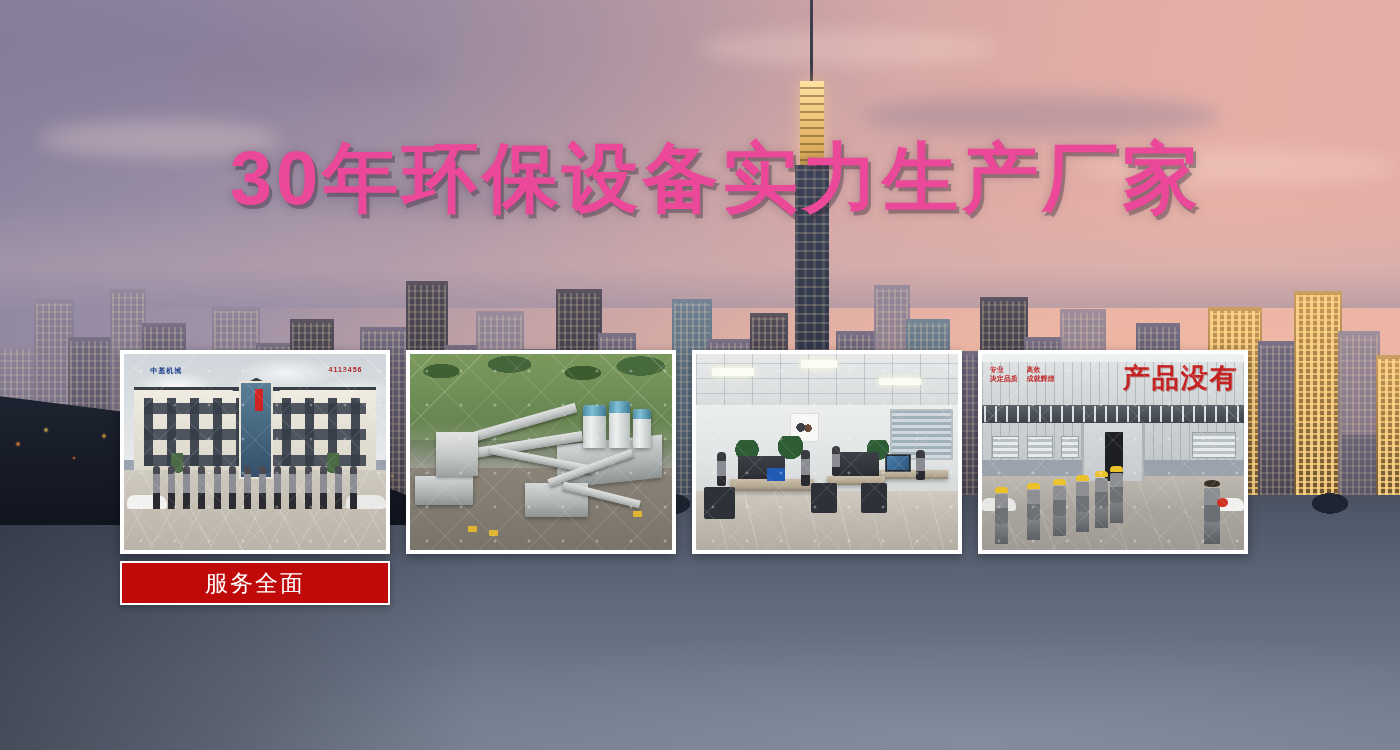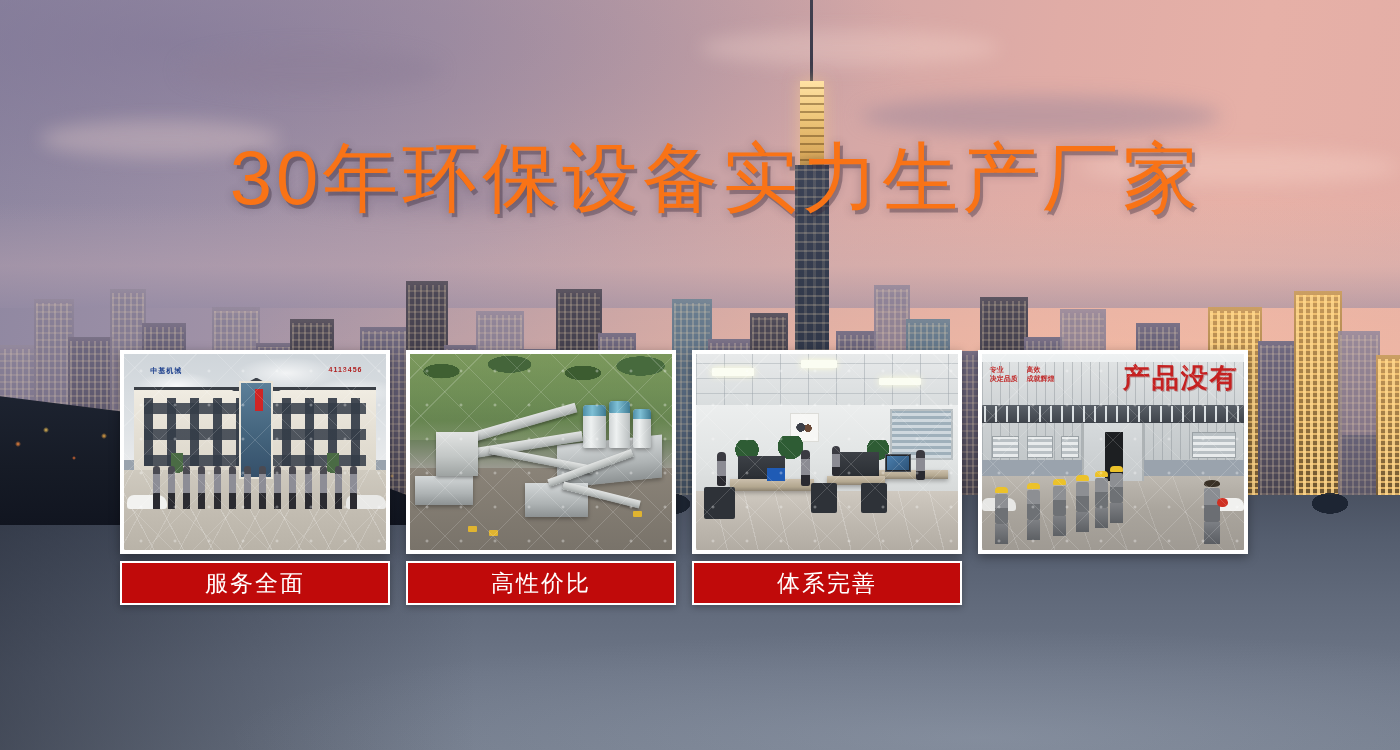--- a/index.html
+++ b/index.html
@@ -153,23 +153,23 @@
       radial-gradient(34px 19px at 84% 68%, #18202d 60%, rgba(24,32,45,0) 61%),
       radial-gradient(30px 17px at 95% 73%, #1b2331 60%, rgba(27,35,49,0) 61%);
     opacity:.95;
   }
 
   
   .headline {
     position:absolute; top: 128px; left:0; right:0;
     text-align:center;
     font-size: 76px;
-    font-weight: normal;
+    font-weight: bold;
     letter-spacing: 4px;
-    color: #f97316;
+    color: #ec4899;
     text-shadow:
       3px 4px 0 rgba(60,45,60,.38),
       0 2px 10px rgba(50,40,60,.30);
     white-space: nowrap;
     padding-left: 32px;
   }
 
   
   .subbar-wrap {
     position:absolute; top: 232px; left:0; right:0;
@@ -507,21 +507,20 @@
           <div class="p2-conv" style="left:52%; top:56%; width:34%; height:4%;  transform: rotate(-20deg);"></div>
           <div class="p2-conv" style="left:10%; top:40%; width:16%; height:22%;"></div>
           <div class="p2-conv" style="left:58%; top:70%; width:30%; height:4%;  transform: rotate(14deg);"></div>
           <div class="p2-dig" style="left:22%; top:88%;"></div>
           <div class="p2-dig" style="left:30%; top:90%;"></div>
           <div class="p2-dig" style="left:85%; top:80%;"></div>
           <div class="wm"></div>
             <div class="wm-dots"></div>
         </div>
       </div>
-      <div class="caption">高性价比</div>
     </div>
 
     <div class="card">
       <div class="photo-frame">
         <div class="photo">
           <div class="p3-ceiling"></div>
           <div class="p3-wall"></div>
           <div class="p3-floor"></div>
           <div class="p3-lamp" style="left:6%;  top:7%;  width:16%; height:4%;"></div>
           <div class="p3-lamp" style="left:40%; top:3%;  width:14%; height:4%;"></div>
@@ -542,21 +541,20 @@
           <div class="p3-person" style="left:40%; top:49%; width:9px;  height:36px;"></div>
           <div class="p3-person" style="left:52%; top:47%; width:8px;  height:30px;"></div>
           <div class="p3-person" style="left:84%; top:49%; width:9px;  height:30px;"></div>
           <div class="p3-chair" style="left:3%;  top:68%; width:12%; height:16%;"></div>
           <div class="p3-chair" style="left:44%; top:66%; width:10%; height:15%;"></div>
           <div class="p3-chair" style="left:63%; top:66%; width:10%; height:15%;"></div>
           <div class="wm"></div>
             <div class="wm-dots"></div>
         </div>
       </div>
-      <div class="caption">体系完善</div>
     </div>
 
     <div class="card">
       <div class="photo-frame">
         <div class="photo">
           <div class="p4-sky"></div>
           <div class="p4-wall"></div>
           <div class="p4-bigtext">产品没有</div>
           <div class="p4-slog a">专业<br>决定品质</div>
           <div class="p4-slog b">高效<br>成就辉煌</div>

